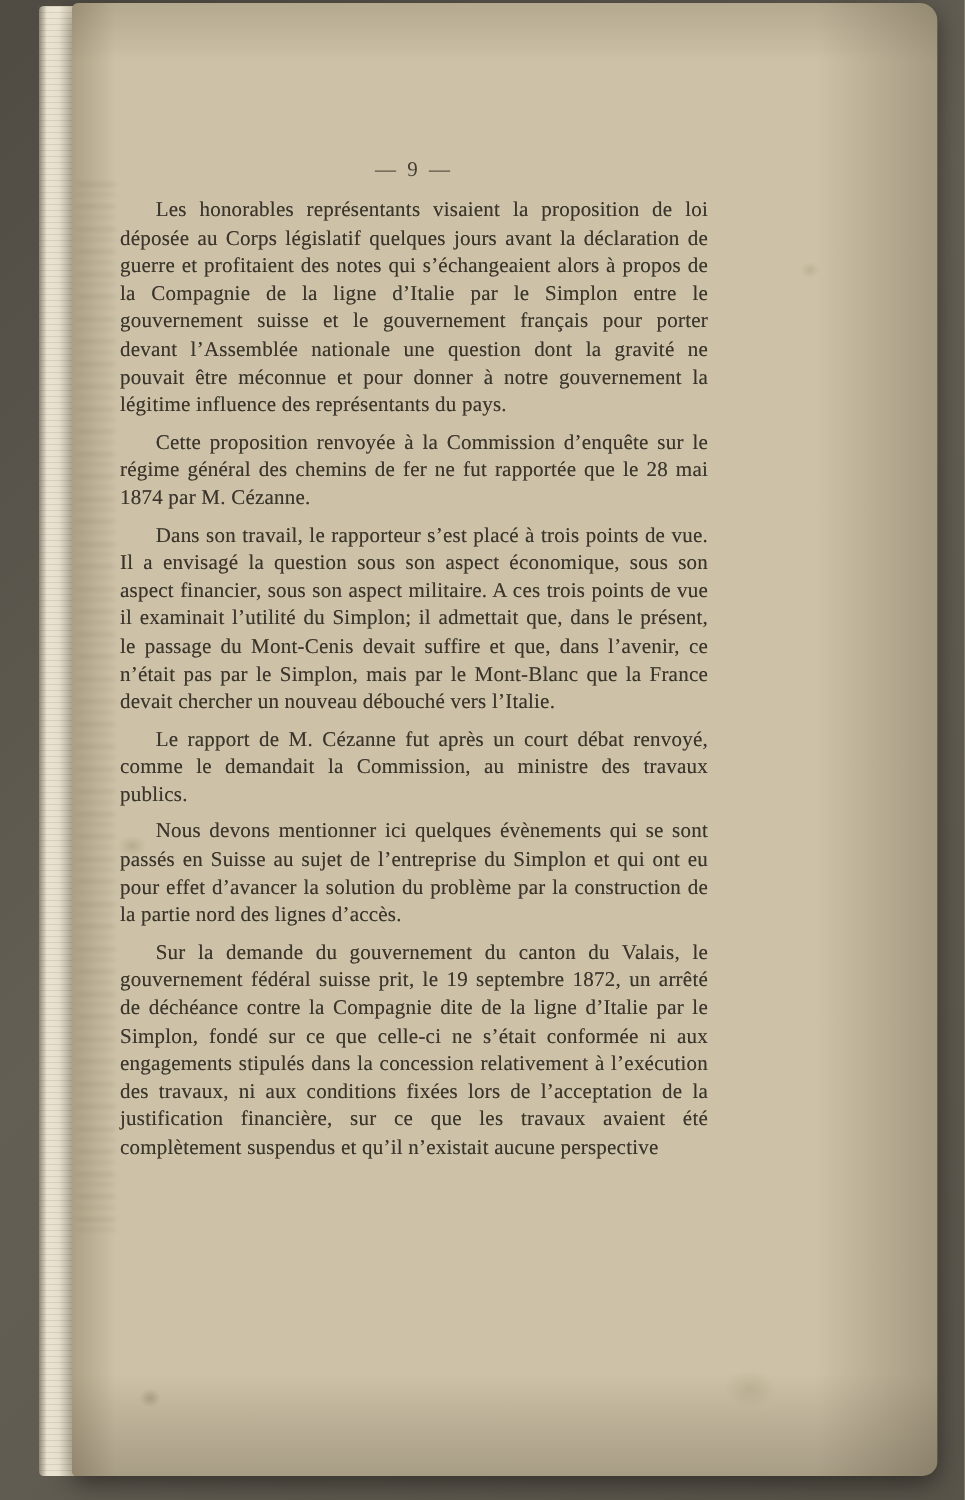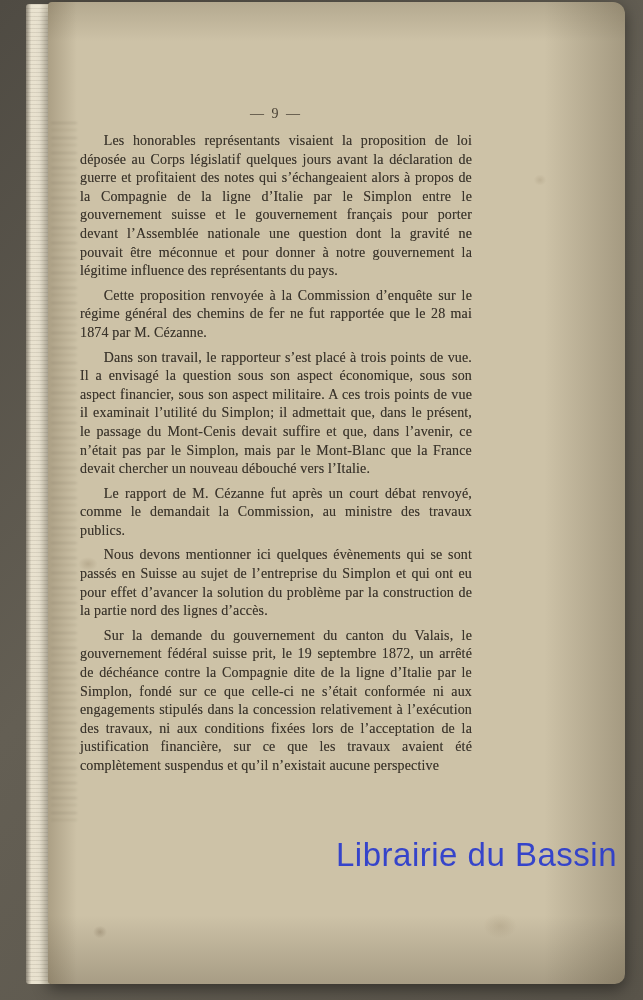--- a/index.html
+++ b/index.html
@@ -126,15 +126,14 @@
         <p>Dans son travail, le rapporteur s’est placé à trois points de vue. Il a envisagé la question sous son aspect économique, sous son aspect financier, sous son aspect militaire. A ces trois points de vue il examinait l’utilité du Simplon; il admettait que, dans le présent, le passage du Mont-Cenis devait suffire et que, dans l’avenir, ce n’était pas par le Simplon, mais par le Mont-Blanc que la France devait chercher un nouveau débouché vers l’Italie.</p>
         <p>Le rapport de M. Cézanne fut après un court débat renvoyé, comme le demandait la Commission, au ministre des travaux publics.</p>
         <p>Nous devons mentionner ici quelques évènements qui se sont passés en Suisse au sujet de l’entreprise du Simplon et qui ont eu pour effet d’avancer la solution du problème par la construction de la partie nord des lignes d’accès.</p>
         <p>Sur la demande du gouvernement du canton du Valais, le gouvernement fédéral suisse prit, le 19 septembre 1872, un arrêté de déchéance contre la Compagnie dite de la ligne d’Italie par le Simplon, fondé sur ce que celle-ci ne s’était conformée ni aux engagements stipulés dans la concession relativement à l’exécution des travaux, ni aux conditions fixées lors de l’acceptation de la justification financière, sur ce que les travaux avaient été complètement suspendus et qu’il n’existait aucune perspective</p>
       </div>
     </div>
 
     <div class="stains"></div>
   </div>
 
-  <div class="watermark">Librairie du Bassin</div>
 
 </div>
 
 </body></html>

